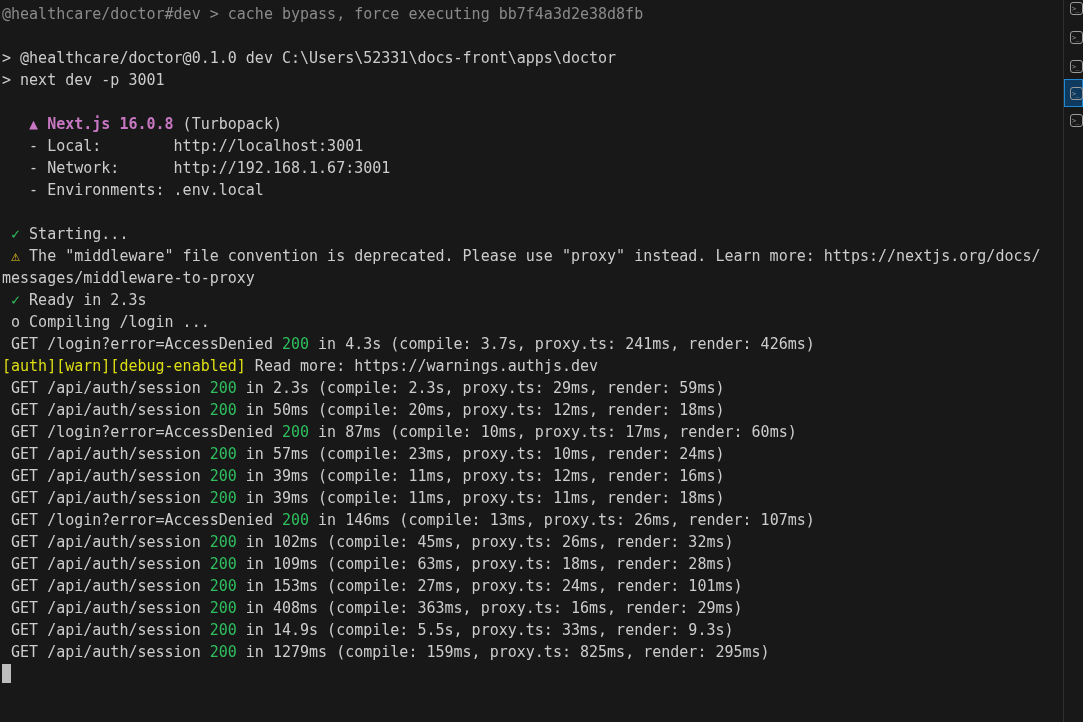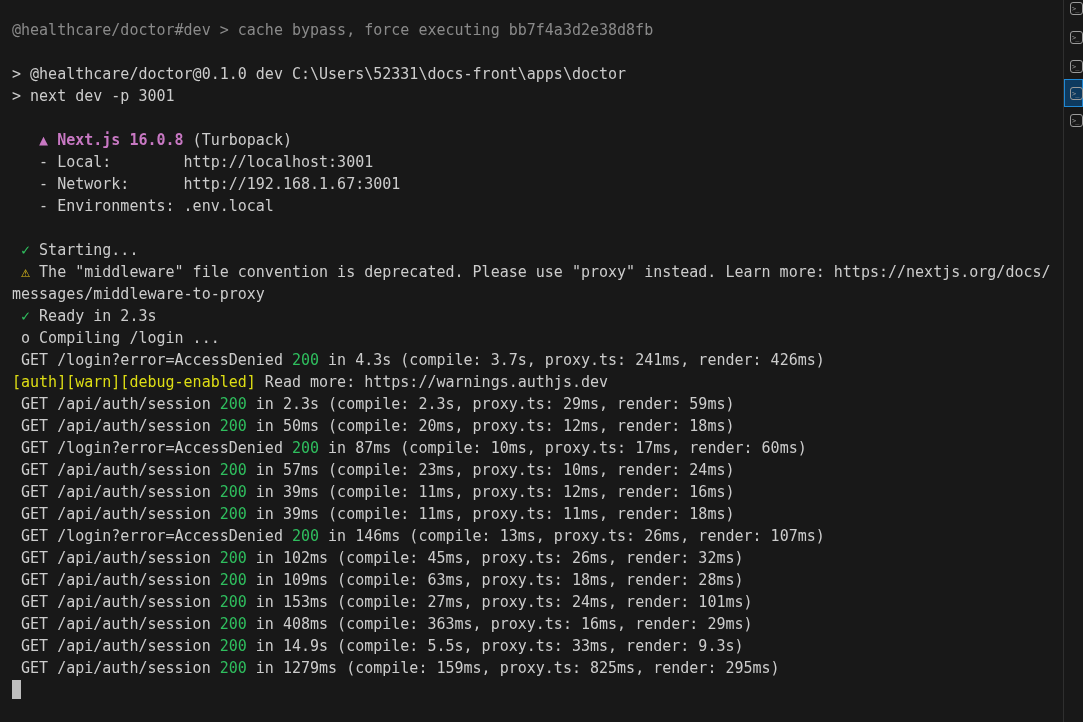--- a/index.html
+++ b/index.html
@@ -3,25 +3,24 @@
 <meta charset="utf-8">
 <style>
   html,body{margin:0;padding:0;}
   body{
     width:1083px;height:722px;overflow:hidden;position:relative;
     background:#181818;
     font-family:"DejaVu Sans Mono","Liberation Mono",monospace;
   }
   .terminal{
     position:absolute;left:0;top:0;bottom:0;right:19px;
-    padding:3px 0 0 12px;
+    padding:3px 0 0 2px;
     font-size:15px;line-height:22px;
     white-space:pre;overflow:hidden;
     cursor:text;
-    margin-top:16px;
   }
   .line{height:22px;white-space:pre;}
   .cursor{
     display:inline-block;width:9px;height:19px;
     vertical-align:middle;margin-top:-2px;
   }
   .tabstrip{
     position:absolute;top:0;right:0;bottom:0;width:19px;
     border-left:1px solid #2f2f2f;
     overflow:hidden;

